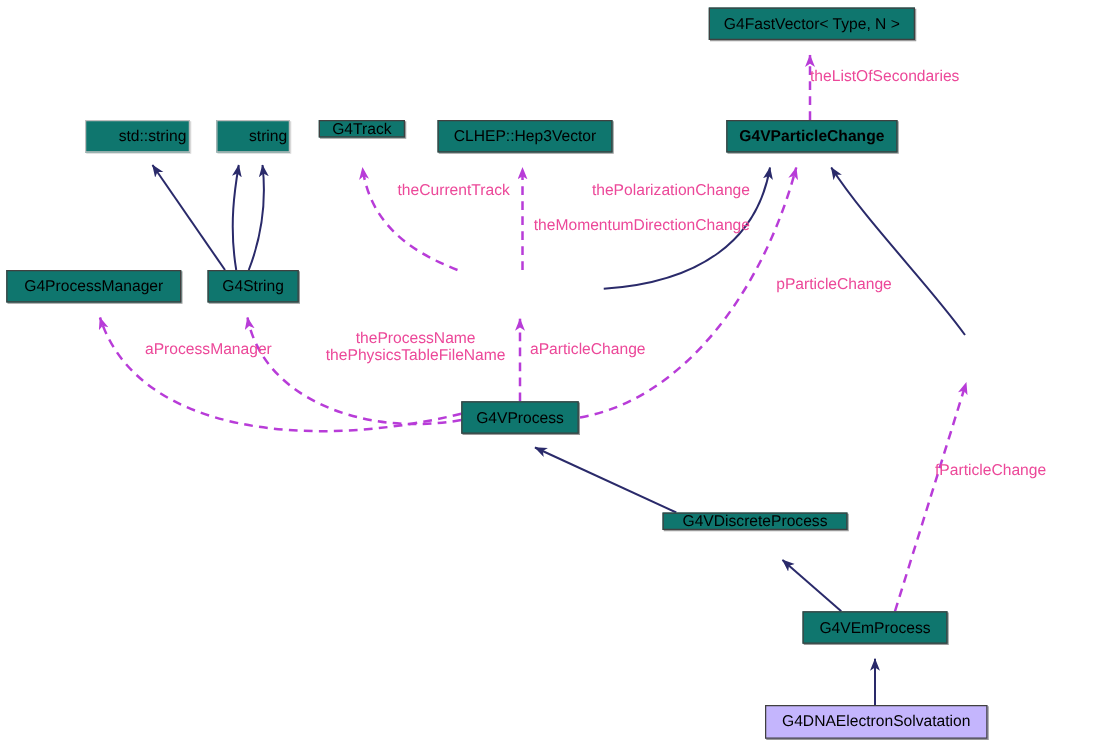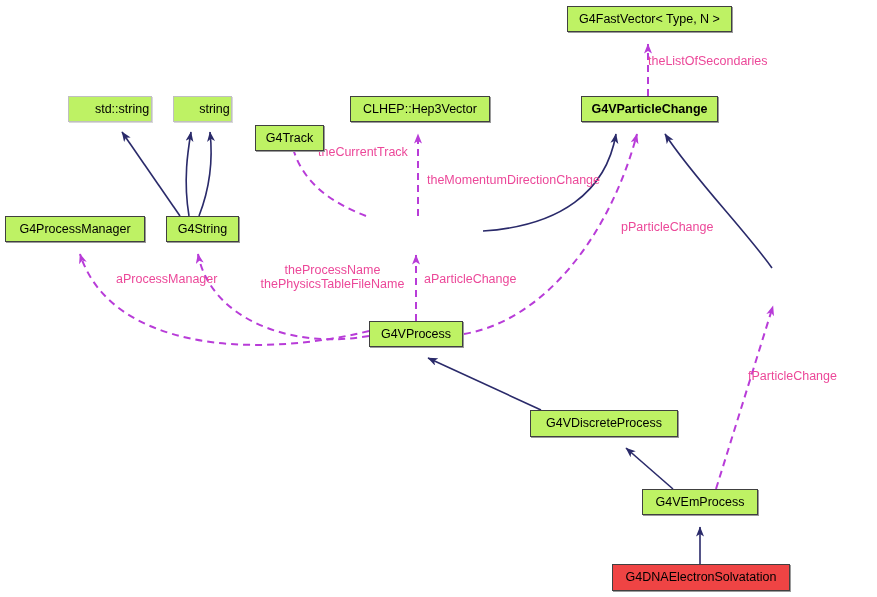--- a/index.html
+++ b/index.html
@@ -20,39 +20,39 @@
   #edges {
     position: absolute;
     left: 0;
     top: 0;
     width: 877px;
     height: 597px;
   }
   .node {
     position: absolute;
     box-sizing: border-box;
-    background: #bef264;
+    background: #0f766e;
     border: 1px solid #404040;
     color: #000000;
     font-size: 12.5px;
     line-height: 1;
     display: flex;
     align-items: center;
     justify-content: center;
     white-space: nowrap;
     z-index: 5;
     box-shadow: 1px 1px 0 0 #9a9a9a;
   }
   .node.external {
     border-color: #bfbfbf;
     box-shadow: 1px 1px 0 0 #d8d8d8;
     padding-left: 24px;
   }
   .node.highlight {
-    background: #ef4444;
+    background: #c4b5fd;
     border-color: #404040;
   }
   .edge-label {
     position: absolute;
     font-size: 12.5px;
     line-height: 13.5px;
     color: #ec4899;
     white-space: pre;
     z-index: 4;
   }
@@ -111,21 +111,21 @@
   </div>
 
   <div class="node external" style="left:68px;top:96px;width:84px;height:26px;">
     <span>std::string</span>
   </div>
 
   <div class="node external" style="left:173px;top:96px;width:59px;height:26px;">
     <span>string</span>
   </div>
 
-  <div class="node" style="left:255px;top:96px;width:69px;height:26px;margin-top:29px;">
+  <div class="node" style="left:255px;top:96px;width:69px;height:14px;">
     <span>G4Track</span>
   </div>
 
   <div class="node" style="left:350px;top:96px;width:140px;height:26px;">
     <span>CLHEP::Hep3Vector</span>
   </div>
 
   <div class="node" style="left:581px;top:96px;width:137px;height:26px;font-weight:bold;">
     <span>G4VParticleChange</span>
   </div>
@@ -137,36 +137,37 @@
   <div class="node" style="left:166px;top:216px;width:73px;height:26px;">
     <span>G4String</span>
   </div>
 
 
 
   <div class="node" style="left:369px;top:321px;width:94px;height:26px;">
     <span>G4VProcess</span>
   </div>
 
-  <div class="node" style="left:530px;top:410px;width:148px;height:27px;">
+  <div class="node" style="left:530px;top:410px;width:148px;height:14px;">
     <span>G4VDiscreteProcess</span>
   </div>
 
   <div class="node" style="left:642px;top:489px;width:116px;height:26px;">
     <span>G4VEmProcess</span>
   </div>
 
   <div class="node highlight" style="left:612px;top:564px;width:178px;height:27px;">
     <span>G4DNAElectronSolvatation</span>
   </div>
 
   <div class="edge-label" style="left:648px;top:55px;">theListOfSecondaries</div>
 
   <div class="edge-label" style="left:318px;top:146px;">theCurrentTrack</div>
 
+  <div class="edge-label right" style="left:419px;top:146px;width:181px;">thePolarizationChange</div>
 
 
   <div class="edge-label right" style="left:419px;top:174px;width:181px;">theMomentumDirectionChange</div>
 
   <div class="edge-label" style="left:621px;top:221px;">pParticleChange</div>
 
   <div class="edge-label" style="left:116px;top:273px;">aProcessManager</div>
 
   <div class="edge-label center" style="left:253px;top:264px;width:159px;">theProcessName</div>
 

